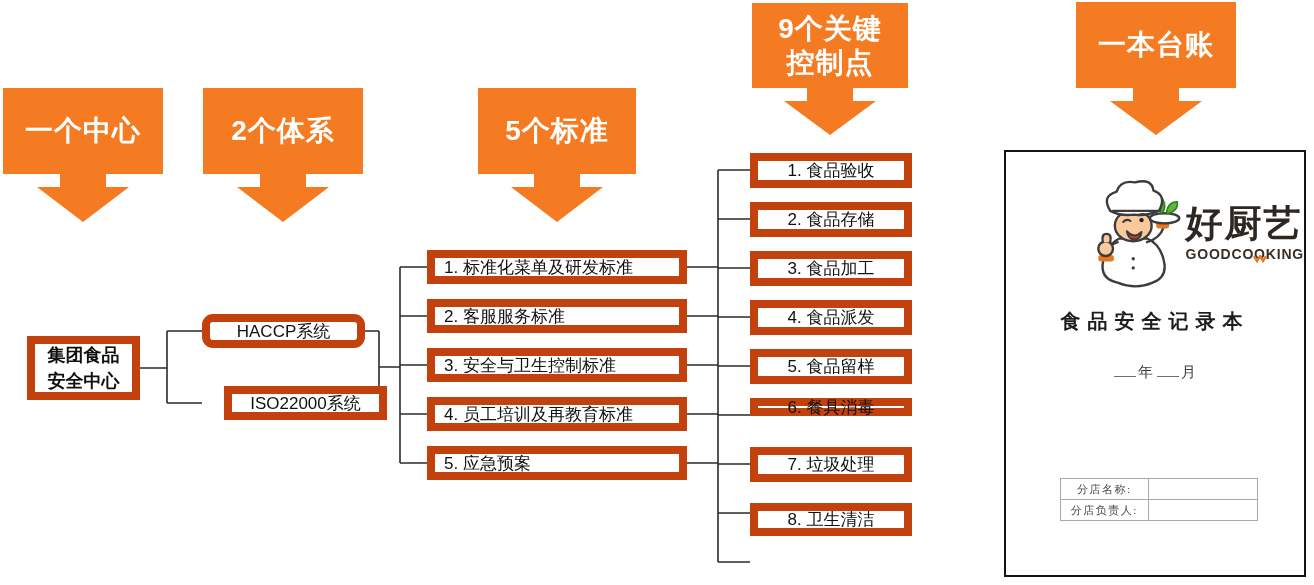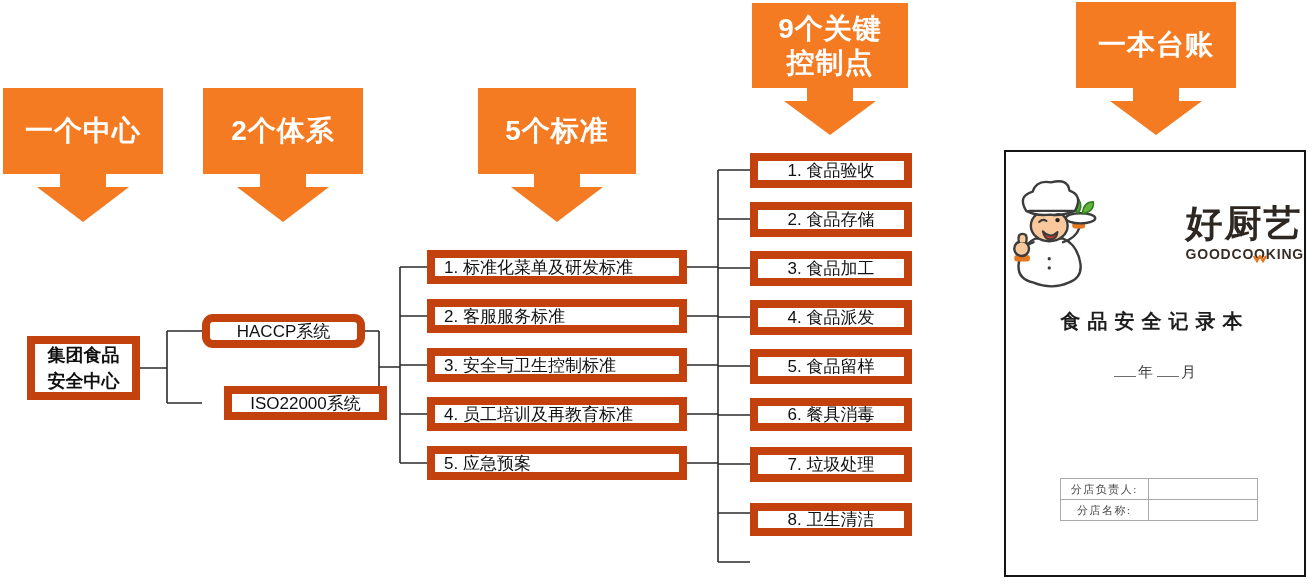--- a/index.html
+++ b/index.html
@@ -25,21 +25,21 @@
   .node.left{padding-left:9px;justify-content:flex-start;}
   .node.root{flex-direction:column;justify-content:center;font-weight:bold;font-size:18px;line-height:1.45;}
   
   .wires{position:absolute;left:0;top:0;pointer-events:none;}
   
   .book{
     position:absolute;left:1004px;top:150px;width:302px;height:427px;background:#fff;
     border:2px solid #141414;box-sizing:border-box;
     font-family:"Liberation Serif","DejaVu Serif",serif;
   }
-  .brandrow{position:absolute;left:0;top:22px;width:100%;display:flex;justify-content:space-between;align-items:center;gap:4px;}
+  .brandrow{position:absolute;left:0;top:22px;width:100%;display:flex;justify-content:flex-end;align-items:center;gap:4px;}
   .brandtext{display:flex;flex-direction:column;align-items:flex-start;}
   .brand-cn{
     font-family:"Liberation Sans","DejaVu Sans",sans-serif;
     font-size:37px;font-weight:bold;color:#2e2620;letter-spacing:2px;line-height:1;
   }
   .brand-en{
     position:relative;font-family:"Liberation Sans","DejaVu Sans",sans-serif;
     font-size:14px;font-weight:bold;color:#382e26;letter-spacing:.8px;margin-top:4px;
   }
   .brand-en .accent{position:absolute;left:57%;bottom:-4px;}
@@ -168,21 +168,21 @@
   </div>
   <div class="node center" style="left:750px;top:251px;width:162px;height:35px;">
     <span>3. 食品加工</span>
   </div>
   <div class="node center" style="left:750px;top:300px;width:162px;height:35px;">
     <span>4. 食品派发</span>
   </div>
   <div class="node center" style="left:750px;top:349px;width:162px;height:35px;">
     <span>5. 食品留样</span>
   </div>
-  <div class="node center" style="left:750px;top:398px;width:162px;height:33px;">
+  <div class="node center" style="left:750px;top:398px;width:162px;height:18px;">
     <span>6. 餐具消毒</span>
   </div>
   <div class="node center" style="left:750px;top:447px;width:162px;height:35px;">
     <span>7. 垃圾处理</span>
   </div>
   <div class="node center" style="left:750px;top:496px;width:162px;height:33px;margin-top:7px;">
     <span>8. 卫生清洁</span>
   </div>
 
   <div class="book">
@@ -235,25 +235,25 @@
 
     <div class="booktitle">食品安全记录本</div>
 
     <div class="dateline">
       <span class="blank"></span><span>年</span><span class="blank"></span><span>月</span>
     </div>
 
     <table class="fieldtable">
       <tbody>
           <tr>
-        <td class="lab">分店负责人:</td>
+        <td class="lab">分店名称:</td>
         <td class="val"></td>
       </tr>
       <tr>
-        <td class="lab">分店名称:</td>
+        <td class="lab">分店负责人:</td>
         <td class="val"></td>
       </tr>
     </tbody>
       </table>
 
   </div>
 
 </div>
 
 </body></html>

